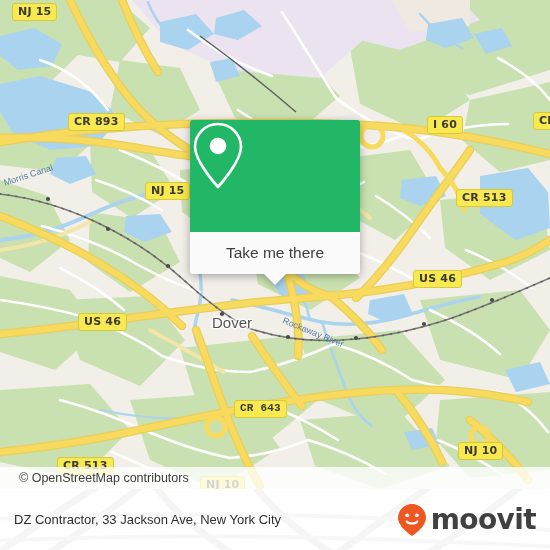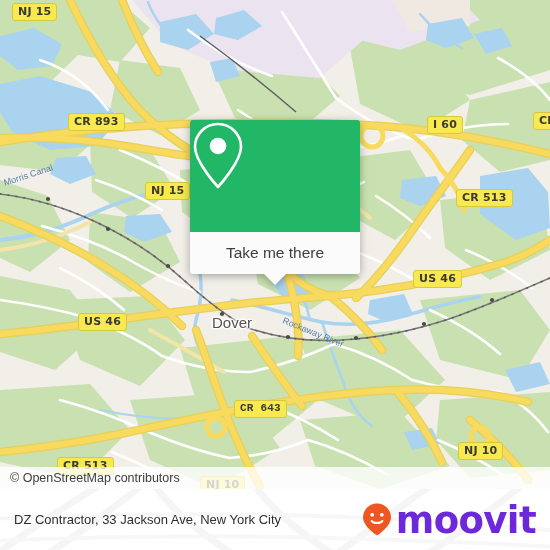--- a/index.html
+++ b/index.html
@@ -83,21 +83,21 @@
     border-right:11px solid transparent;
     border-top:11px solid #fbfbfb;
   }
 
   
   .attrib{
     position:absolute;left:0;bottom:0;
     width:550px;height:22px;
     background:rgba(255,255,255,.78);
     display:flex;align-items:center;
-    padding-left:10px;box-sizing:border-box;
+    padding-left:19px;box-sizing:border-box;
     color:#3d3d3d;font-size:12.5px;
     font-family:"Liberation Sans", sans-serif;
   }
 
   
   .footer{
     position:absolute;left:0;top:489px;
     width:550px;height:61px;
     background:#ffffff;
     display:flex;align-items:center;
@@ -112,22 +112,22 @@
     white-space:nowrap;
     z-index:2;
   }
   .logo{
     position:absolute;right:14px;top:50%;
     transform:translateY(-50%);
     display:flex;align-items:center;
     z-index:2;
   }
   .logo-word{
-    color:#6d28d9;
-    font-size:37px;
+    color:#404040;
+    font-size:28px;
     font-weight:bold;
     letter-spacing:-0.6px;
     margin-left:4px;
     font-family:"DejaVu Sans", sans-serif;
   }
 </style>
 </head>
 <body>
 
 <div id="app">

